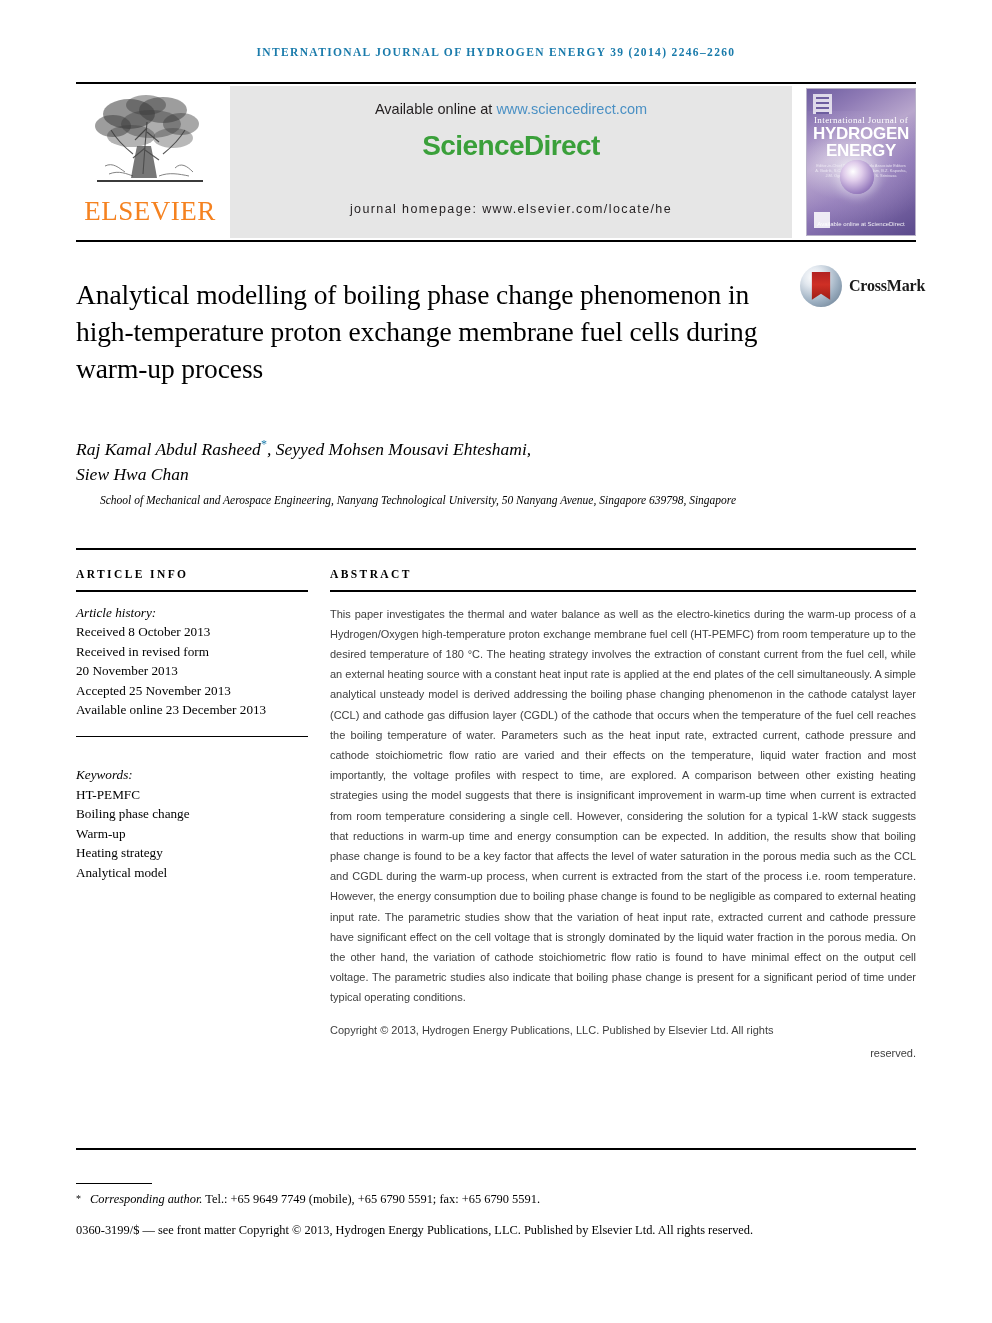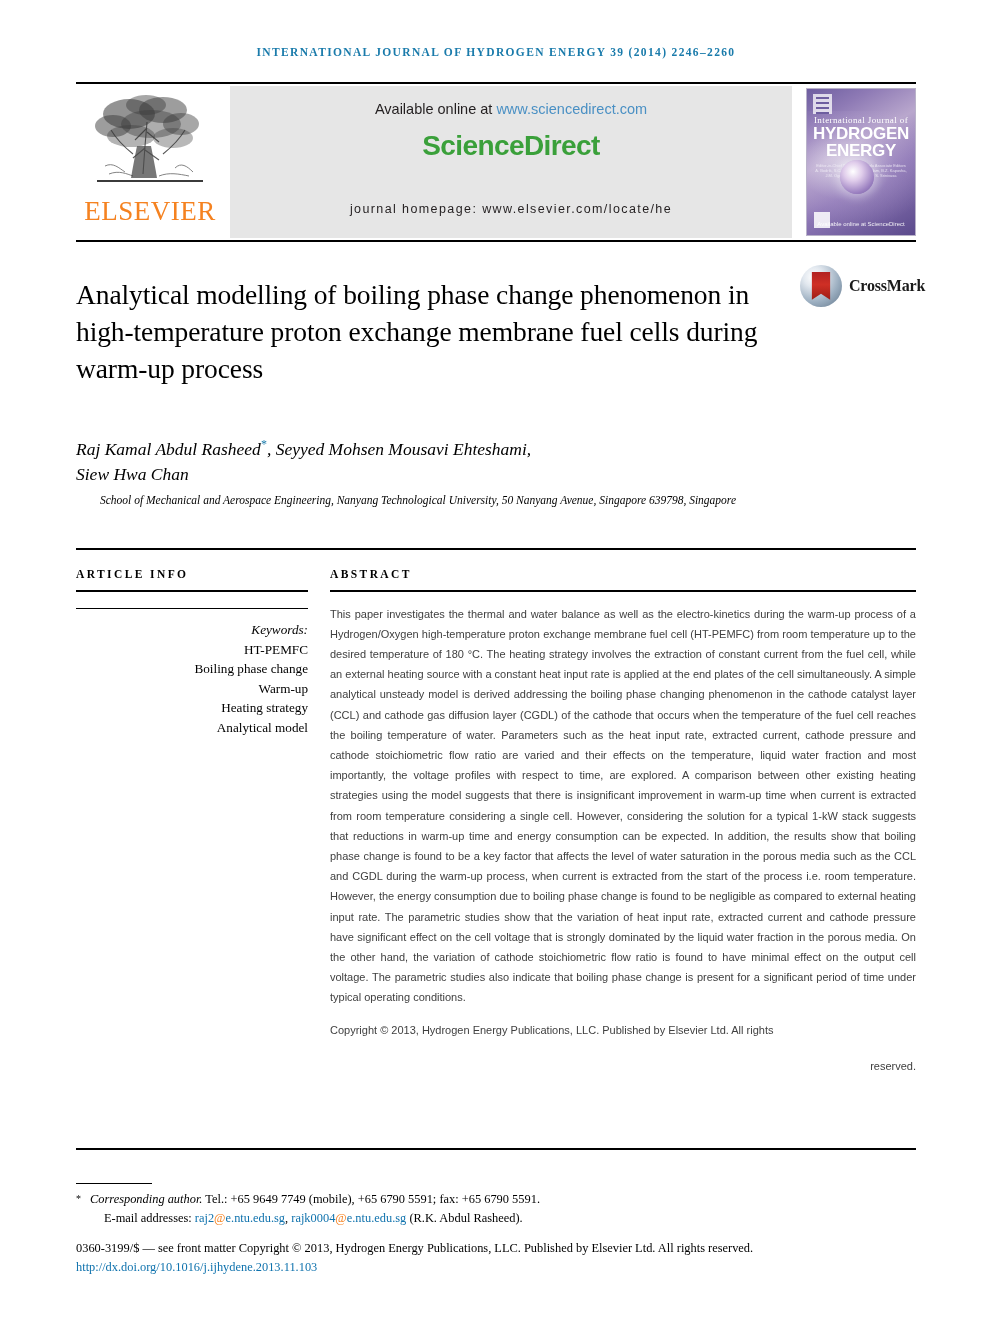--- a/index.html
+++ b/index.html
@@ -326,38 +326,37 @@
     font-size: 13.2px;
     line-height: 19.5px;
   }
   .info-block .it { font-style: italic; }
   .keywords-rule {
     height: 1.5px;
     background: #000;
     margin-top: 16px;
   }
   .kw-block {
-    margin-top: 11px;
+    margin-top: 28px;
     font-family: "Liberation Serif", serif;
     font-size: 13.2px;
     line-height: 19.5px;
-    text-align: right;
   }
   .kw-block .it { font-style: italic; }
 
   .abstract-body {
     margin-top: 12px;
     font-family: Liberation Sans, sans-serif;
     font-size: 11px;
     line-height: 20.2px;
     text-align: justify;
     color: #404040;
   }
   .abstract-copy {
-    margin-top: 16px;
+    margin-top: 3px;
     text-align: right;
   }
   .abstract-copy-first {
     text-align: justify;
   }
 
   .rule-abs-bottom {
     position: absolute;
     left: 76px; right: 76px;
     top: 1148px;
@@ -502,20 +501,28 @@
 
   <div class="affiliation">School of Mechanical and Aerospace Engineering, Nanyang Technological University, 50 Nanyang Avenue, Singapore 639798, Singapore</div>
 
   <div class="rule-mid"></div>
 
   <div class="cols">
 
     <div class="col-info">
       <div class="sec-label">ARTICLE INFO</div>
       <div class="sec-rule"></div>
+      <div class="info-block">
+        <div class="it">Article history:</div>
+        <div>Received 8 October 2013</div>
+        <div>Received in revised form</div>
+        <div>20 November 2013</div>
+        <div>Accepted 25 November 2013</div>
+        <div>Available online 23 December 2013</div>
+      </div>
       <div class="keywords-rule"></div>
       <div class="kw-block">
         <div class="it">Keywords:</div>
         <div>HT-PEMFC</div>
         <div>Boiling phase change</div>
         <div>Warm-up</div>
         <div>Heating strategy</div>
         <div>Analytical model</div>
       </div>
     </div>
@@ -531,20 +538,16 @@
   </div>
 
   <div class="rule-abs-bottom"></div>
 
   <div class="foot-rule"></div>
   <div class="footnotes">
     <div class="fn-row">
       <span class="star-mark">*</span>
       <span class="fn-line"><span class="fn-star">Corresponding author.</span><span> Tel.: +65 9649 7749 (mobile), +65 6790 5591; fax: +65 6790 5591.</span></span>
     </div>
-    <div class="fn-row">
-      <span class="fn-line" style="padding-left:28px"><span>E-mail addresses: </span><span class="link"><span>raj2</span><span class="at">@</span><span>e.ntu.edu.sg</span></span><span>, </span><span class="link"><span>rajk0004</span><span class="at">@</span><span>e.ntu.edu.sg</span></span><span> (R.K. Abdul Rasheed).</span></span>
-    </div>
     <div class="imprint">0360-3199/$ — see front matter Copyright © 2013, Hydrogen Energy Publications, LLC. Published by Elsevier Ltd. All rights reserved.</div>
-    <div class="doi">http://dx.doi.org/10.1016/j.ijhydene.2013.11.103</div>
   </div>
 
 </div>
 
 </body></html>

